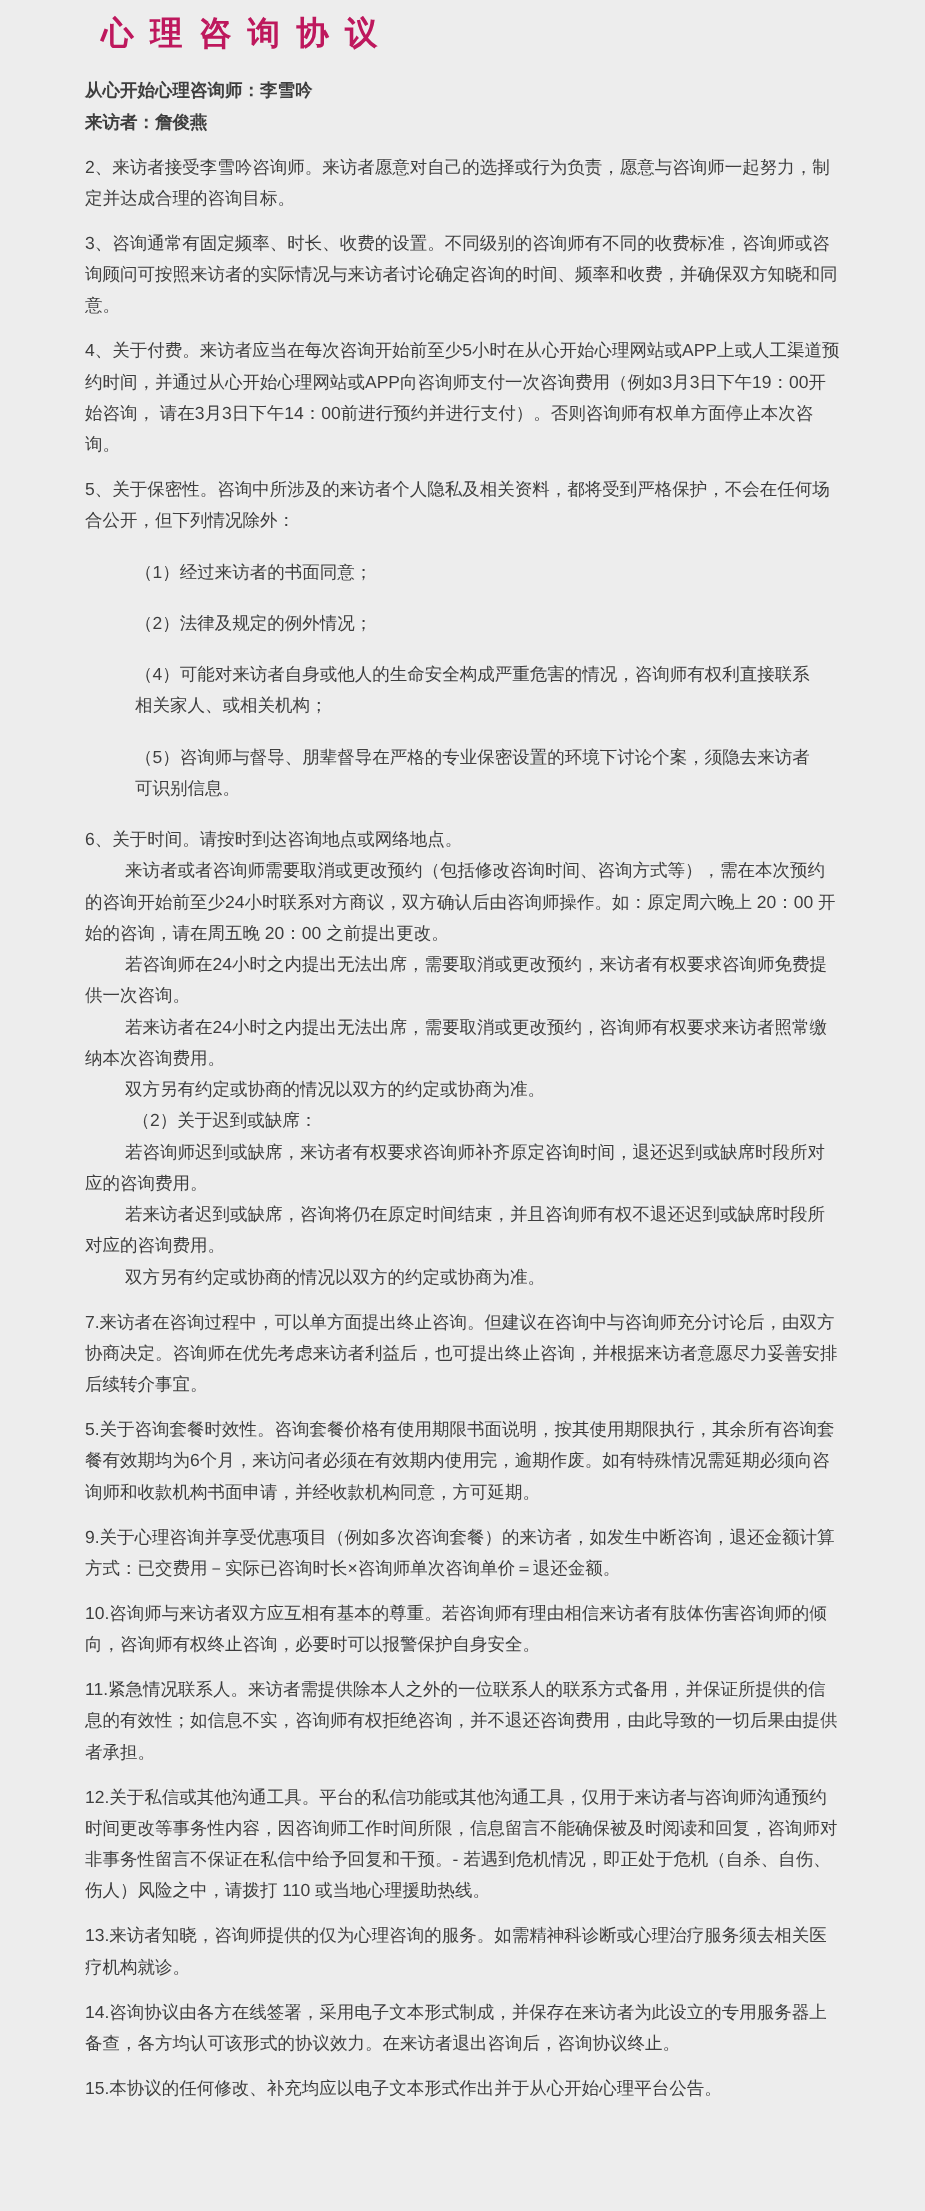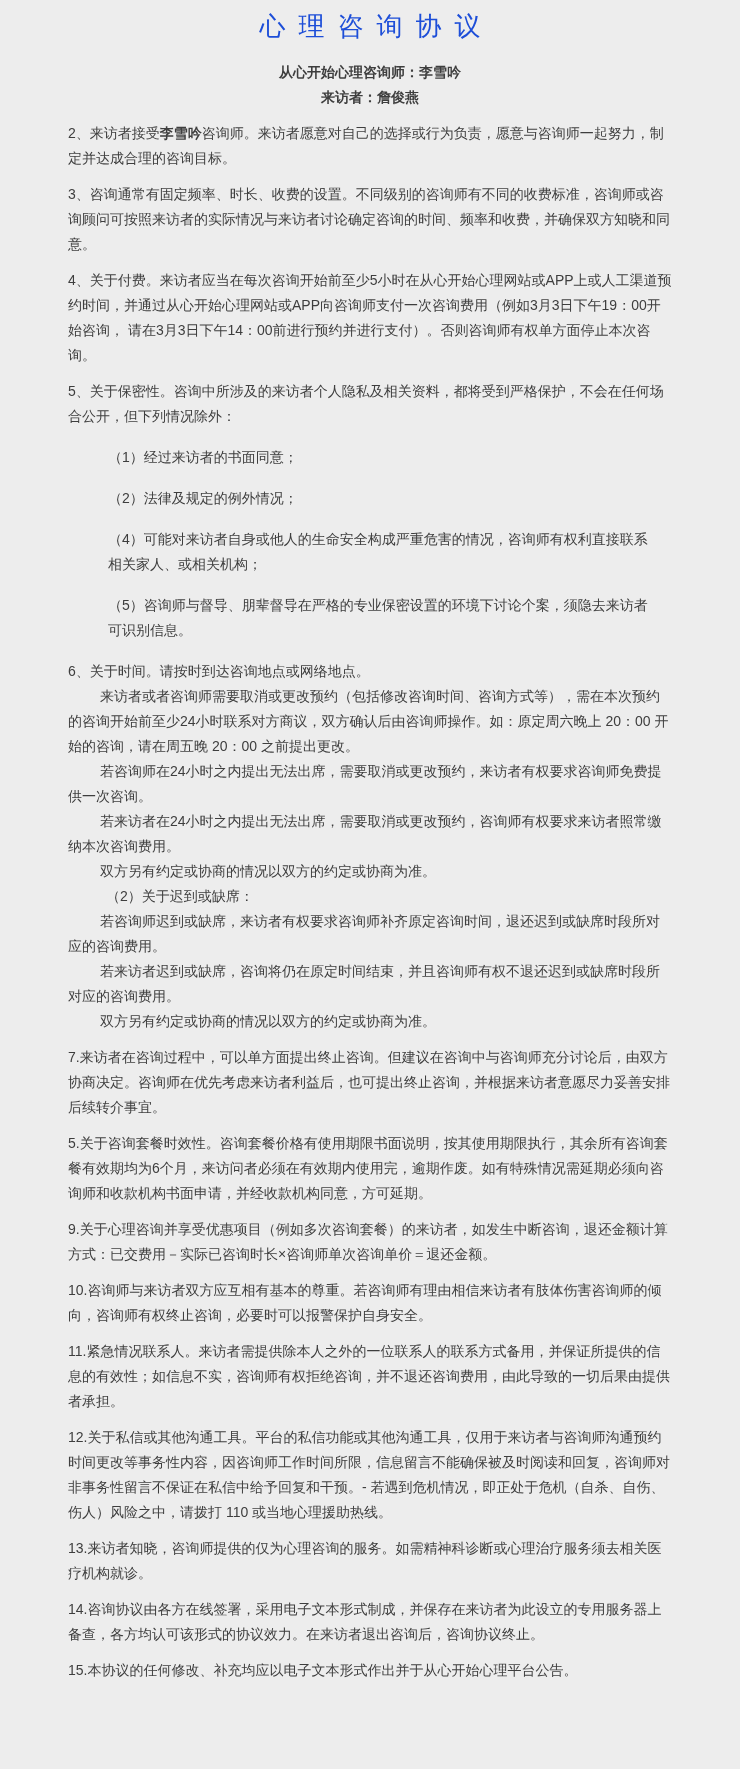--- a/index.html
+++ b/index.html
@@ -4,31 +4,31 @@
 <style>
   html,body{margin:0;padding:0;}
   body{
     width:740px;height:1769px;overflow:hidden;
     background:#ededed;color:#3e3e3e;
     font-family:"Liberation Sans","DejaVu Sans",sans-serif;
     font-size:14px;line-height:25px;
   }
   .doc{width:604px;margin:0 auto;padding-top:6px;}
   .title{
-    font-size:26px;line-height:36px;font-weight:400;color:#1d4ed8;
-    text-align:center;letter-spacing:13px;padding-left:13px;margin:2px 0 0;
+    font-size:26px;line-height:36px;font-weight:700;color:#be185d;
+    letter-spacing:13px;padding-left:13px;margin:2px 0 0;
   }
-  .hline{font-weight:700;margin:16px 0 0;text-align:center;}
+  .hline{font-weight:700;margin:16px 0 0;}
   .hline + .hline{margin-top:0;}
   .para{margin:11px 0 0;}
   .para.first{margin-top:18px;}
   .sub{margin:16px;padding-left:24px;}
   .subhead{margin:0;padding-left:38px;}
   .subp{margin:0;text-indent:32px;}
-  b{font-weight:700;}
+  b{font-weight:400;}
 </style>
 </head>
 <body>
 
 <div class="doc">
 
   <div class="title">心理咨询协议</div>
 
   <p class="hline">从心开始心理咨询师：李雪吟</p>
   <p class="hline">来访者：詹俊燕</p>

